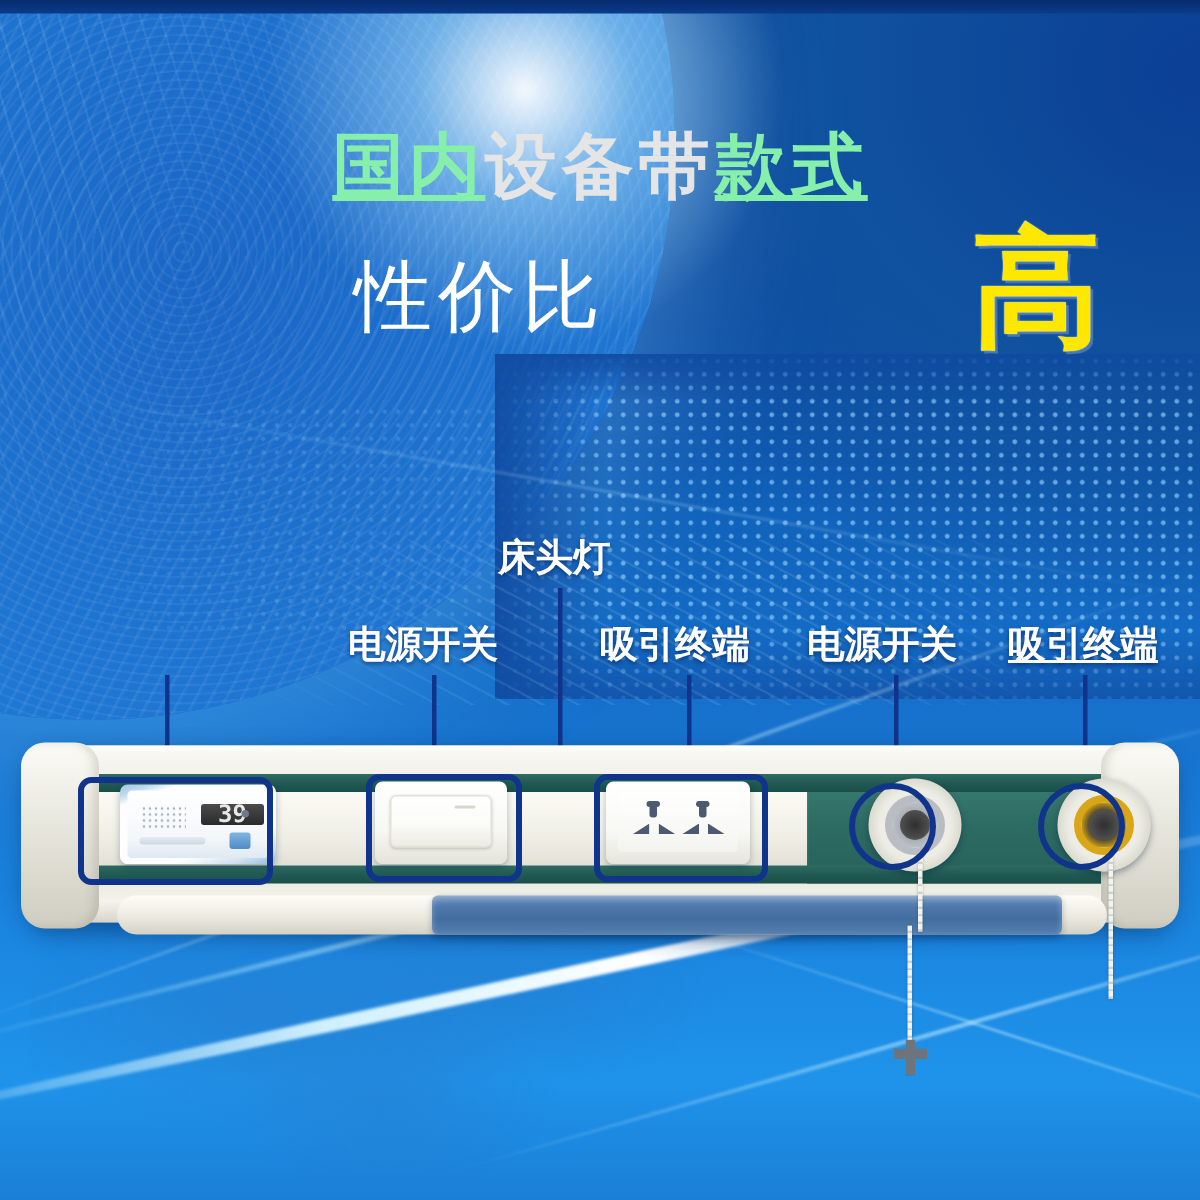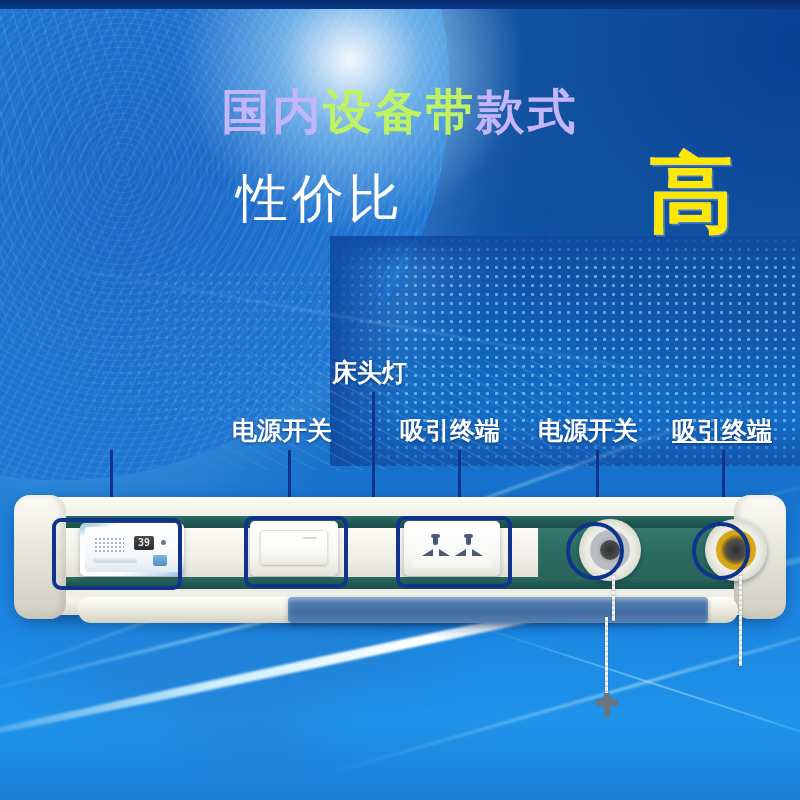--- a/index.html
+++ b/index.html
@@ -130,22 +130,22 @@
             mask-image:linear-gradient(90deg,transparent,#000 35%,#000 70%,transparent);
   }
 
   
   .headline{position:absolute;left:0;top:0;width:800px;}
   .hl-row1{
     position:absolute;left:0;top:88px;width:800px;text-align:center;
     font-size:48px;font-weight:bold;letter-spacing:3px;line-height:1;
     white-space:nowrap;
   }
-  .hl-row1 .w{color:#c4b5fd;}
-  .hl-row1 .y{color:#bef264;}
+  .hl-row1 .w{color:#86efac;text-decoration:underline;}
+  .hl-row1 .y{color:#e5e5e5;}
   .hl-row2{
     position:absolute;left:0;top:172px;width:640px;text-align:center;
     font-size:52px;font-weight:normal;letter-spacing:4px;line-height:1;
     color:#ffffff;white-space:nowrap;
   }
   .hl-big{
     position:absolute;left:648px;top:150px;
     font-size:86px;font-weight:bold;line-height:1;
     color:#ffe800;
     text-shadow:0 0 1px #fff, 2px 2px 0 rgba(255,255,255,.22);
@@ -225,23 +225,23 @@
   .ic-inner{
     position:absolute;left:5px;top:4px;width:94px;height:45px;border-radius:3px;
     background:linear-gradient(180deg,#ffffff,#f4f7fa 70%,#dfe9f2);
   }
   .ic-grille{
     position:absolute;left:9px;top:10px;width:30px;height:16px;
     background-image:radial-gradient(circle,#9aa6b4 .8px,transparent 1.1px);
     background-size:4px 4px;opacity:.85;
   }
   .ic-display{
-    position:absolute;left:49px;top:9px;width:20px;height:14px;border-radius:2px;
+    position:absolute;left:49px;top:9px;width:42px;height:14px;border-radius:2px;
     background:linear-gradient(180deg,#4a4a4a,#2b2b2b);
-    color:#e8e8e8;font-size:10px;font-weight:bold;line-height:14px;text-align:center;
+    color:#e8e8e8;font-size:16px;font-weight:bold;line-height:14px;text-align:center;
     font-family:"DejaVu Sans Mono",monospace;
   }
   .ic-led{
     position:absolute;left:76px;top:13px;width:5px;height:5px;border-radius:50%;
     background:#6d7b88;
   }
   .ic-btn{
     position:absolute;left:68px;top:28px;width:14px;height:11px;border-radius:2px;
     background:linear-gradient(180deg,#7fb6e2,#4f8cc4);
   }

